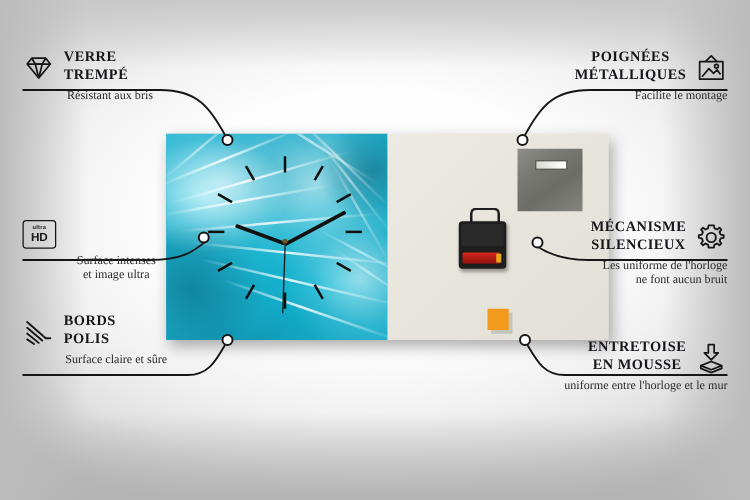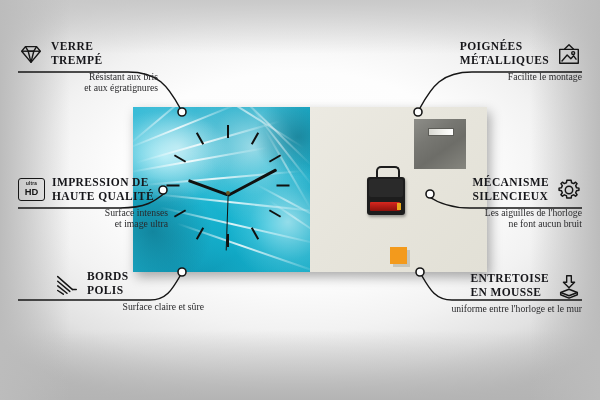--- a/index.html
+++ b/index.html
@@ -59,23 +59,23 @@
   
   #lines{position:absolute;left:0;top:0;width:600px;height:400px;}
 
   
   .feat{position:absolute;}
   .feat .hdr{display:flex;align-items:center;gap:7px;}
   .feat .ttl{font-weight:bold;font-size:11.5px;letter-spacing:.4px;color:#16161a;line-height:13.5px;text-transform:uppercase;}
   .feat .sub{font-size:9.7px;color:#2a2a2c;line-height:11.6px;padding-top:3.5px;}
   .feat.left .hdr{justify-content:flex-start;}
   .feat.left .ttl{text-align:left;}
-  .feat.left .sub{text-align:right;}
+  .feat.left .sub{text-align:center;}
   .feat.right .hdr{justify-content:flex-end;flex-direction:row;}
-  .feat.right .ttl{text-align:left;}
+  .feat.right .ttl{text-align:center;}
   .feat.right .sub{text-align:right;}
   .ico{width:26px;height:26px;flex:0 0 26px;display:block;}
 
   .hdbox{width:25px;height:21px;border:1.6px solid #161616;border-radius:3px;
     display:flex;flex-direction:column;align-items:center;justify-content:center;flex:0 0 25px;}
   .hdbox .u{font-size:4.6px;font-weight:bold;letter-spacing:.2px;line-height:4.6px;color:#161616;font-family:"Liberation Sans",sans-serif;}
   .hdbox .h{font-size:9.4px;font-weight:bold;line-height:9.6px;color:#161616;font-family:"Liberation Sans",sans-serif;}
 </style>
 </head>
 <body>
@@ -177,42 +177,37 @@
           <path d="M11,11 H17"></path>
         </g>
       </svg>
       <div>
         <div class="ttl">VERRE</div>
         <div class="ttl">TREMPÉ</div>
       </div>
     </div>
     <div class="sub">
       <div>Résistant aux bris</div>
-      <div>et aux égratignures</div>
     </div>
   </div>
 
   <div class="feat left" style="left:18px;top:176px;width:150px;">
     <div class="hdr">
       <div class="hdbox">
         <span class="u">ultra</span>
         <span class="h">HD</span>
       </div>
-      <div>
-        <div class="ttl">IMPRESSION DE</div>
-        <div class="ttl">HAUTE QUALITÉ</div>
-      </div>
     </div>
     <div class="sub">
       <div>Surface intenses</div>
       <div>et image ultra</div>
     </div>
   </div>
 
-  <div class="feat left" style="left:18px;top:270px;width:150px;margin-left:36px;">
+  <div class="feat left" style="left:18px;top:251px;width:150px;">
     <div class="hdr">
       <svg class="ico" viewBox="0 0 28 28">
         <g fill="none" stroke="#161616" stroke-width="1.6" stroke-linecap="round">
           <path d="M4,6 L20,20"></path>
             <path d="M4,11 L17,22"></path>
             <path d="M4,16 L14,24"></path>
             <path d="M4,21 L10,25"></path>
           <path d="M20,20 L24,20"></path>
         </g>
       </svg>
@@ -253,21 +248,21 @@
         <div class="ttl">SILENCIEUX</div>
       </div>
       <svg class="ico" viewBox="0 0 28 28">
         <g fill="none" stroke="#161616" stroke-width="1.6" stroke-linejoin="round">
           <path d="M14,3.6 l2.3,0 l0.5,2.6 l2.2,0.9 l2.1,-1.5 l1.6,1.6 l-1.5,2.1 l0.9,2.2 l2.6,0.5 l0,2.3 l-2.6,0.5 l-0.9,2.2 l1.5,2.1 l-1.6,1.6 l-2.1,-1.5 l-2.2,0.9 l-0.5,2.6 l-2.3,0 l-2.3,0 l-0.5,-2.6 l-2.2,-0.9 l-2.1,1.5 l-1.6,-1.6 l1.5,-2.1 l-0.9,-2.2 l-2.6,-0.5 l0,-2.3 l2.6,-0.5 l0.9,-2.2 l-1.5,-2.1 l1.6,-1.6 l2.1,1.5 l2.2,-0.9 l0.5,-2.6 Z"></path>
           <circle cx="14" cy="14" r="4"></circle>
         </g>
       </svg>
     </div>
     <div class="sub">
-      <div>Les aiguilles de l'horloge</div>
+      <div>Les uniforme de l'horloge</div>
       <div>ne font aucun bruit</div>
     </div>
   </div>
 
   <div class="feat right" style="left:422px;top:272px;width:160px;">
     <div class="hdr">
       <div>
         <div class="ttl">ENTRETOISE</div>
         <div class="ttl">EN MOUSSE</div>
       </div>

